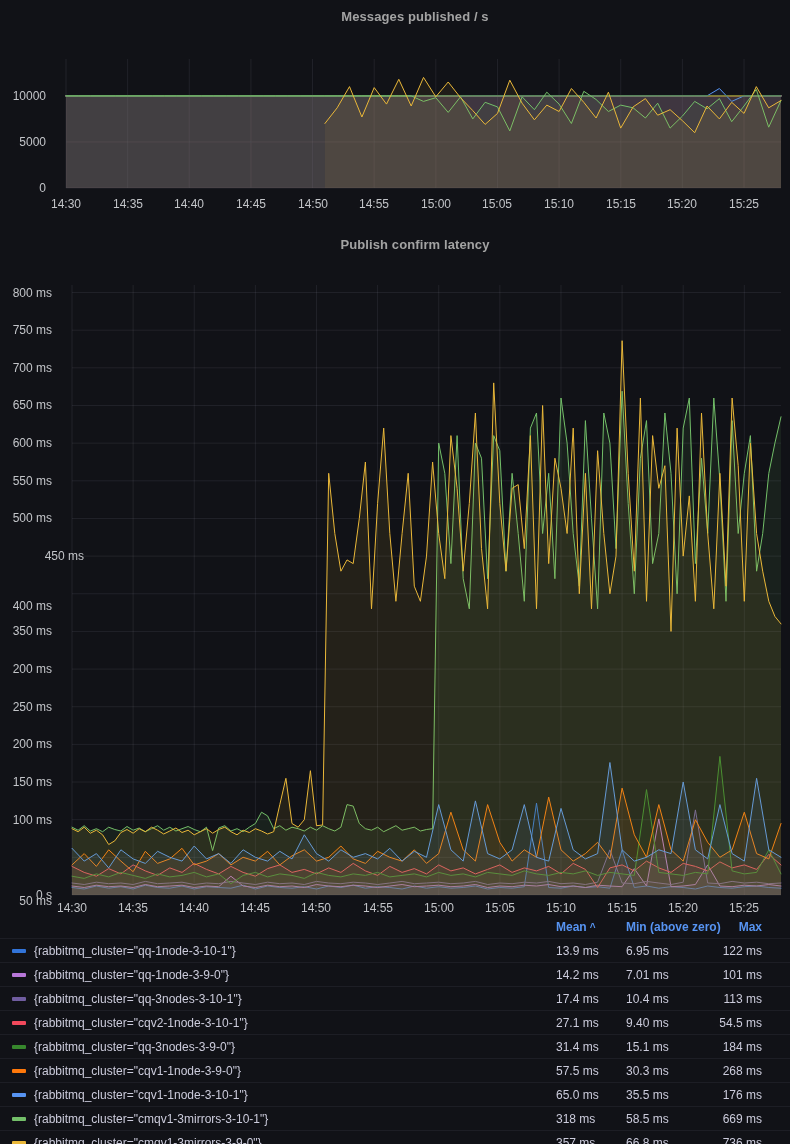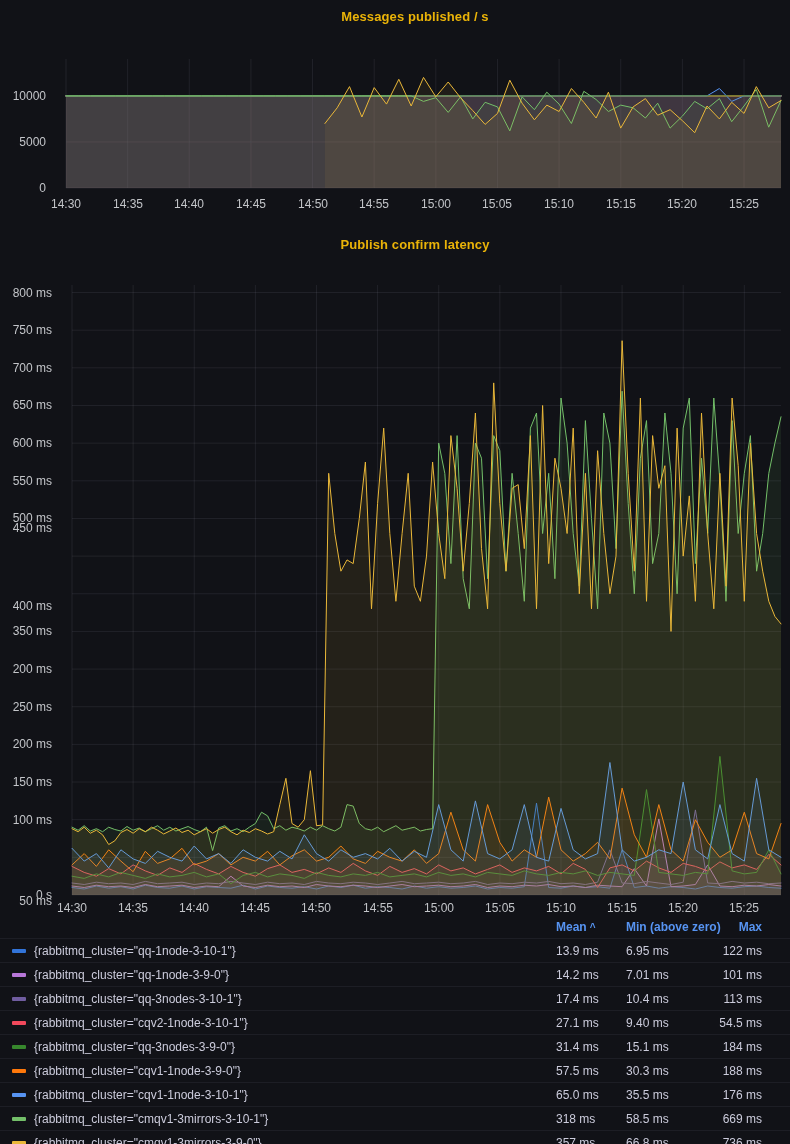--- a/index.html
+++ b/index.html
@@ -4,21 +4,21 @@
 <style>
   html,body{margin:0;padding:0;}
   body{
     width:790px;height:1144px;position:relative;overflow:hidden;
     background:#111217;
     font-family:"Liberation Sans","DejaVu Sans",sans-serif;
     -webkit-font-smoothing:antialiased;
   }
   .panel-title{
     position:absolute;left:40px;right:0;text-align:center;
-    color:#eab308;font-size:13px;font-weight:600;letter-spacing:.1px;
+    color:#a3a3a3;font-size:13px;font-weight:600;letter-spacing:.1px;
   }
   #title-1{top:9px;}
   #title-2{top:237px;}
   #chart-svg{position:absolute;left:0;top:0;pointer-events:none;}
   #labels-layer{position:absolute;left:0;top:0;width:790px;height:1144px;pointer-events:none;}
   .ytick{
     position:absolute;text-align:right;font-size:12px;color:#C3C5C9;height:16px;line-height:16px;white-space:nowrap;
   }
   .xtick{
     position:absolute;text-align:center;font-size:12px;color:#C3C5C9;width:64px;height:16px;line-height:16px;white-space:nowrap;
@@ -146,21 +146,21 @@
     <div class="xtick" style="left: 712px; top: 196px;">15:25</div>
     <div class="ytick" style="left: 0px; top: 887px; width: 52px;">0 s</div>
     <div class="ytick" style="left: 0px; top: 849px; width: 52px; margin-top: 44px;">50 ms</div>
     <div class="ytick" style="left: 0px; top: 812px; width: 52px;">100 ms</div>
     <div class="ytick" style="left: 0px; top: 774px; width: 52px;">150 ms</div>
     <div class="ytick" style="left: 0px; top: 736px; width: 52px;">200 ms</div>
     <div class="ytick" style="left: 0px; top: 699px; width: 52px;">250 ms</div>
     <div class="ytick" style="left: 0px; top: 661px; width: 52px;">200 ms</div>
     <div class="ytick" style="left: 0px; top: 623px; width: 52px;">350 ms</div>
     <div class="ytick" style="left: 0px; top: 598px; width: 52px;">400 ms</div>
-    <div class="ytick" style="left: 0px; top: 520px; width: 52px;">450 ms</div>
+    <div class="ytick" style="left: 0px; top: 548px; width: 52px; padding-left: 32px;">450 ms</div>
     <div class="ytick" style="left: 0px; top: 510px; width: 52px;">500 ms</div>
     <div class="ytick" style="left: 0px; top: 473px; width: 52px;">550 ms</div>
     <div class="ytick" style="left: 0px; top: 435px; width: 52px;">600 ms</div>
     <div class="ytick" style="left: 0px; top: 397px; width: 52px;">650 ms</div>
     <div class="ytick" style="left: 0px; top: 360px; width: 52px;">700 ms</div>
     <div class="ytick" style="left: 0px; top: 322px; width: 52px;">750 ms</div>
     <div class="ytick" style="left: 0px; top: 285px; width: 52px;">800 ms</div>
     <div class="xtick" style="left: 40px; top: 900px;">14:30</div>
     <div class="xtick" style="left: 101px; top: 900px;">14:35</div>
     <div class="xtick" style="left: 162px; top: 900px;">14:40</div>
@@ -228,21 +228,21 @@
         <div class="col min">15.1 ms</div>
         <div class="col max">184 ms</div>
       </div>
       <div class="legend-row">
         <div class="lg-label-col">
           <span class="swatch" style="background: rgb(255, 120, 10);"></span>
           <span class="lg-label">{rabbitmq_cluster="cqv1-1node-3-9-0"}</span>
         </div>
         <div class="col mean">57.5 ms</div>
         <div class="col min">30.3 ms</div>
-        <div class="col max">188 ms</div>
+        <div class="col max">268 ms</div>
       </div>
       <div class="legend-row">
         <div class="lg-label-col">
           <span class="swatch" style="background: rgb(87, 148, 242);"></span>
           <span class="lg-label">{rabbitmq_cluster="cqv1-1node-3-10-1"}</span>
         </div>
         <div class="col mean">65.0 ms</div>
         <div class="col min">35.5 ms</div>
         <div class="col max">176 ms</div>
       </div>

